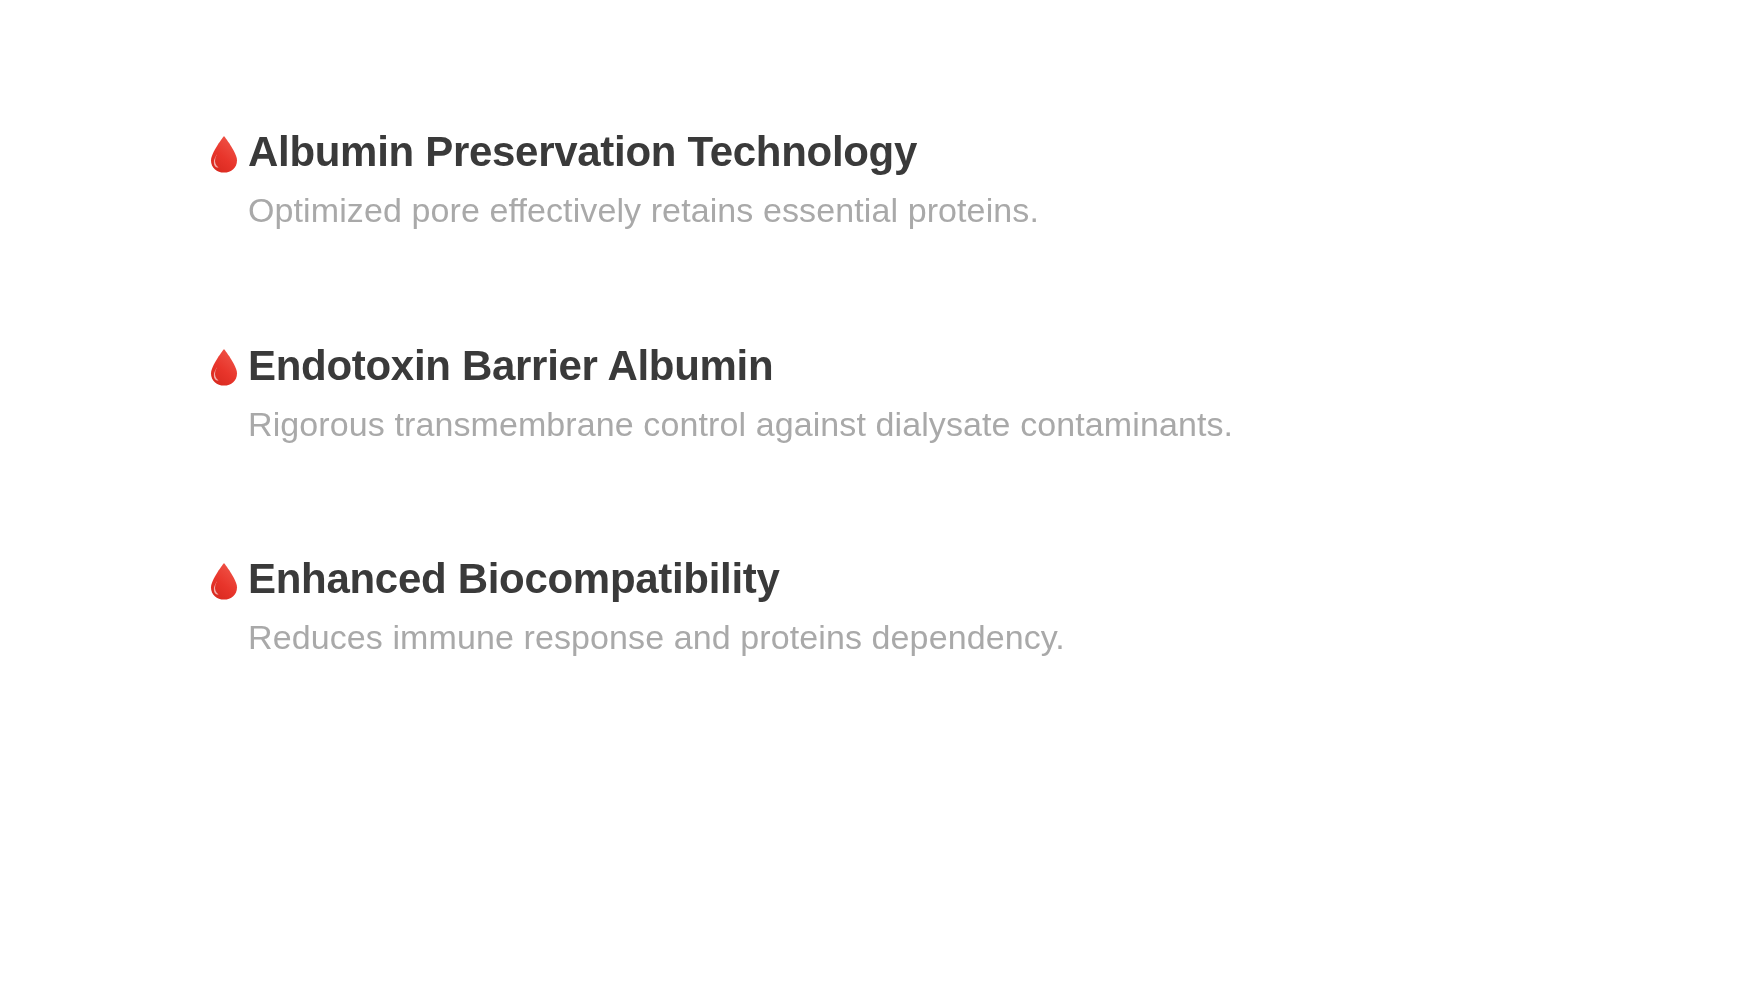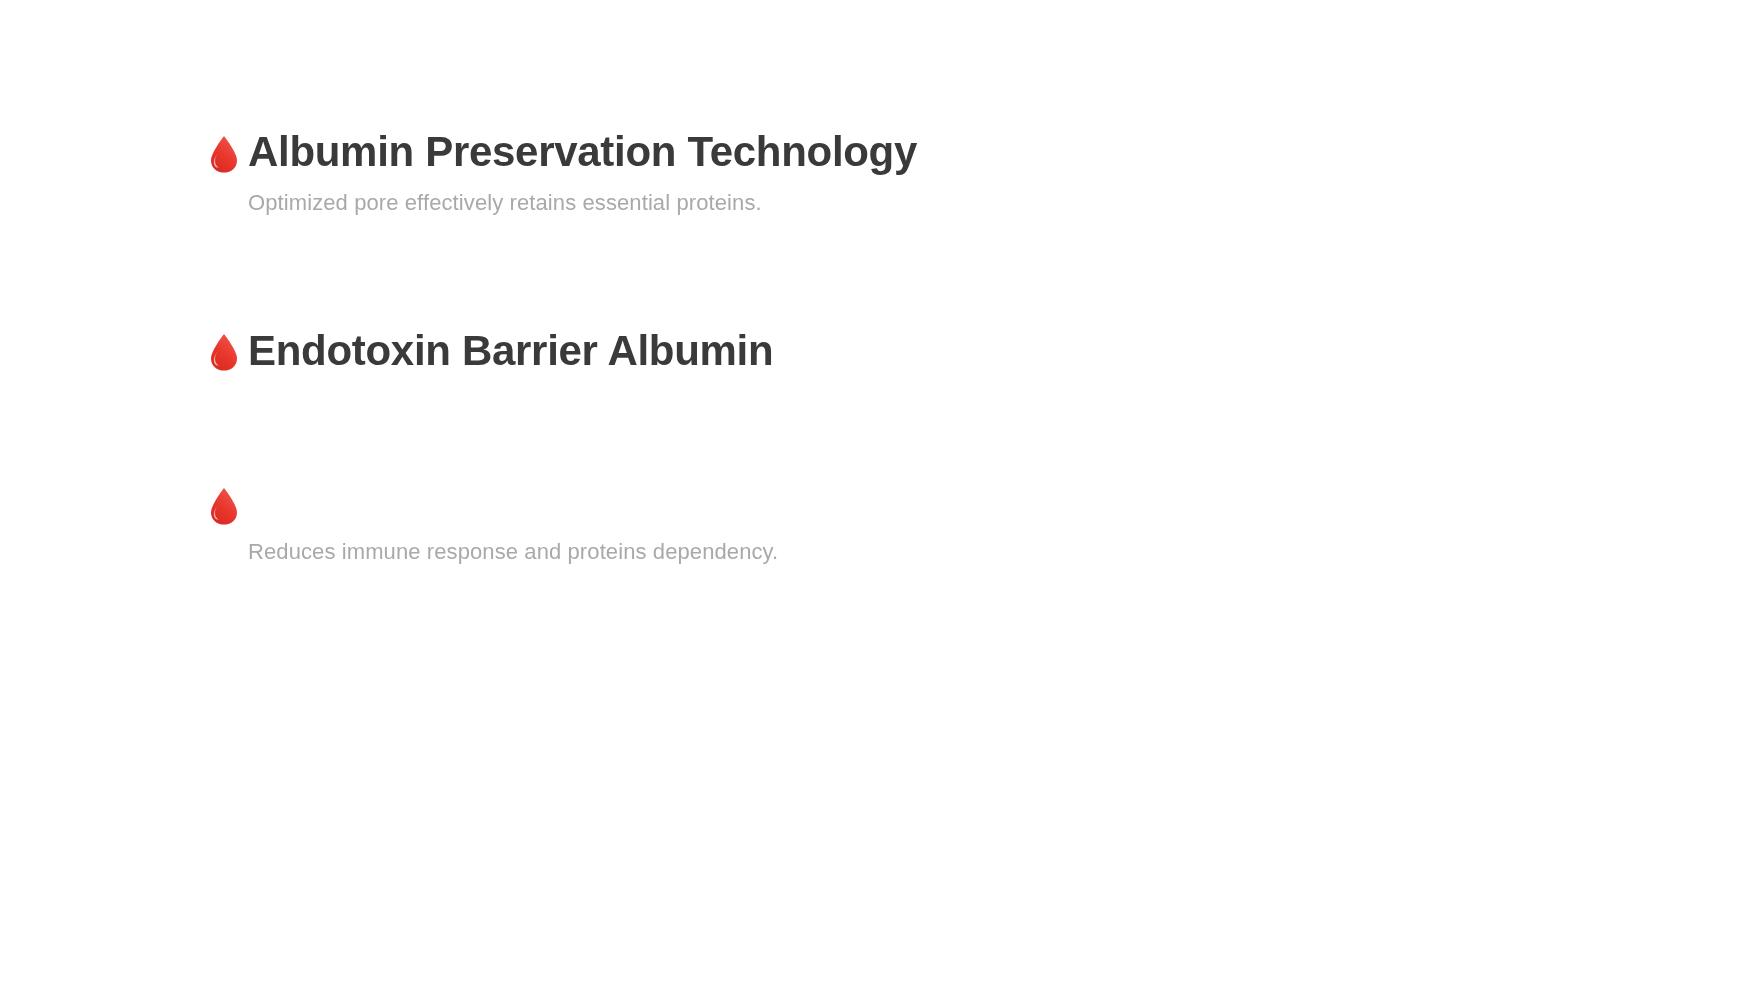--- a/index.html
+++ b/index.html
@@ -64,21 +64,21 @@
     font-size: 42px;
     font-weight: bold;
     color: #3a3a3a;
     letter-spacing: -0.3px;
     line-height: 1.12;
     white-space: nowrap;
   }
 
   .feature-subtitle {
     margin-left: 39px;
-    font-size: 22px;
+    font-size: 34px;
     font-weight: normal;
     color: #a9a9a9;
     line-height: 1.25;
     letter-spacing: 0.1px;
     white-space: nowrap;
   }
 </style>
 </head>
 <body>
 
@@ -116,35 +116,37 @@
                 <stop offset="0.45" stop-color="#e8352b"></stop>
                 <stop offset="1" stop-color="#ef5246"></stop>
               </linearGradient>
             </defs>
             <path d="M15 2 C15 2 28 18.5 28 26.4 C28 33.6 22.2 38.6 15 38.6 C7.8 38.6 2 33.6 2 26.4 C2 18.5 15 2 15 2 Z" fill="url(#dropGrad2)"></path>
             <path d="M9.6 33.6 C6.6 31.6 5.4 28.2 6.3 24.6 C6.9 22.2 8.2 20.0 8.2 20.0 C8.2 20.0 5.0 24.4 4.9 28.0 C4.8 31.4 6.6 33.8 9.6 33.6 Z" fill="#ffffff" opacity="0.62"></path>
           </svg>
         </span>
         <span class="feature-heading">Endotoxin Barrier Albumin</span>
       </div>
+      <div class="feature-subtitle">Rigorous transmembrane control against dialysate contaminants.</div>
     </div>
 
     <div class="feature-item">
       <div class="feature-heading-row">
         <span class="drop-icon">
           <svg viewBox="0 0 30 40" xmlns="http://www.w3.org/2000/svg">
             <defs>
               <linearGradient id="dropGrad3" x1="0.25" y1="1" x2="0.8" y2="0.1">
                 <stop offset="0" stop-color="#d92a20"></stop>
                 <stop offset="0.45" stop-color="#e8352b"></stop>
                 <stop offset="1" stop-color="#ef5246"></stop>
               </linearGradient>
             </defs>
             <path d="M15 2 C15 2 28 18.5 28 26.4 C28 33.6 22.2 38.6 15 38.6 C7.8 38.6 2 33.6 2 26.4 C2 18.5 15 2 15 2 Z" fill="url(#dropGrad3)"></path>
             <path d="M9.6 33.6 C6.6 31.6 5.4 28.2 6.3 24.6 C6.9 22.2 8.2 20.0 8.2 20.0 C8.2 20.0 5.0 24.4 4.9 28.0 C4.8 31.4 6.6 33.8 9.6 33.6 Z" fill="#ffffff" opacity="0.62"></path>
           </svg>
         </span>
+        <span class="feature-heading">Enhanced Biocompatibility</span>
       </div>
       <div class="feature-subtitle">Reduces immune response and proteins dependency.</div>
     </div>
 
   </div>
 </div>
 
 </body></html>

